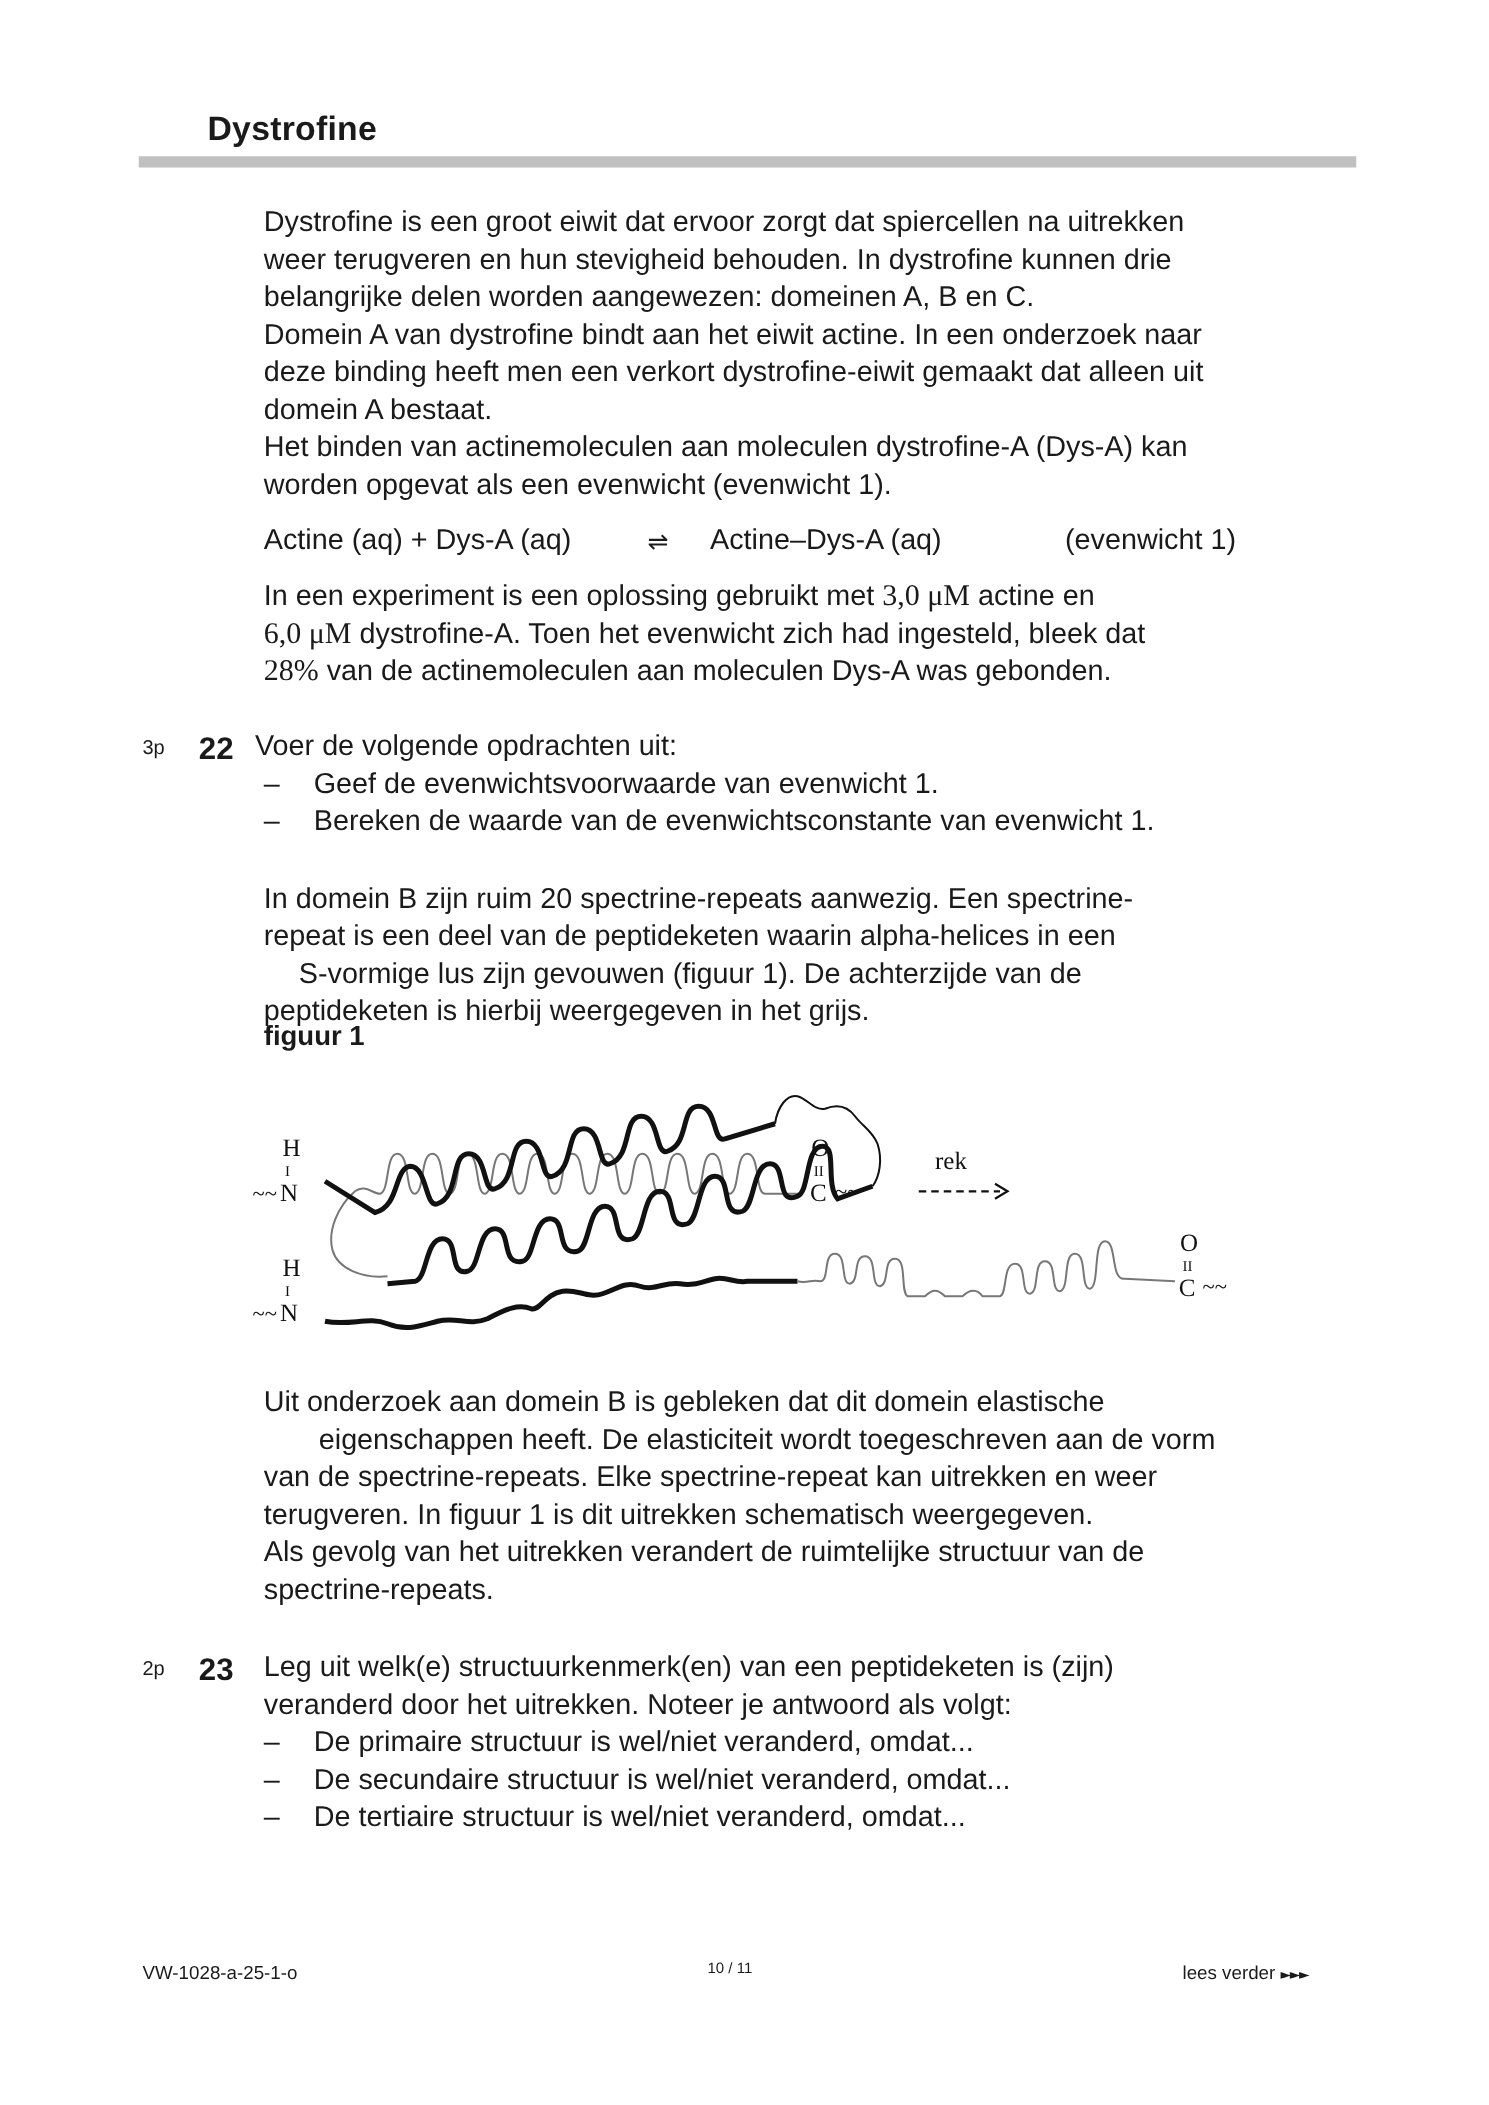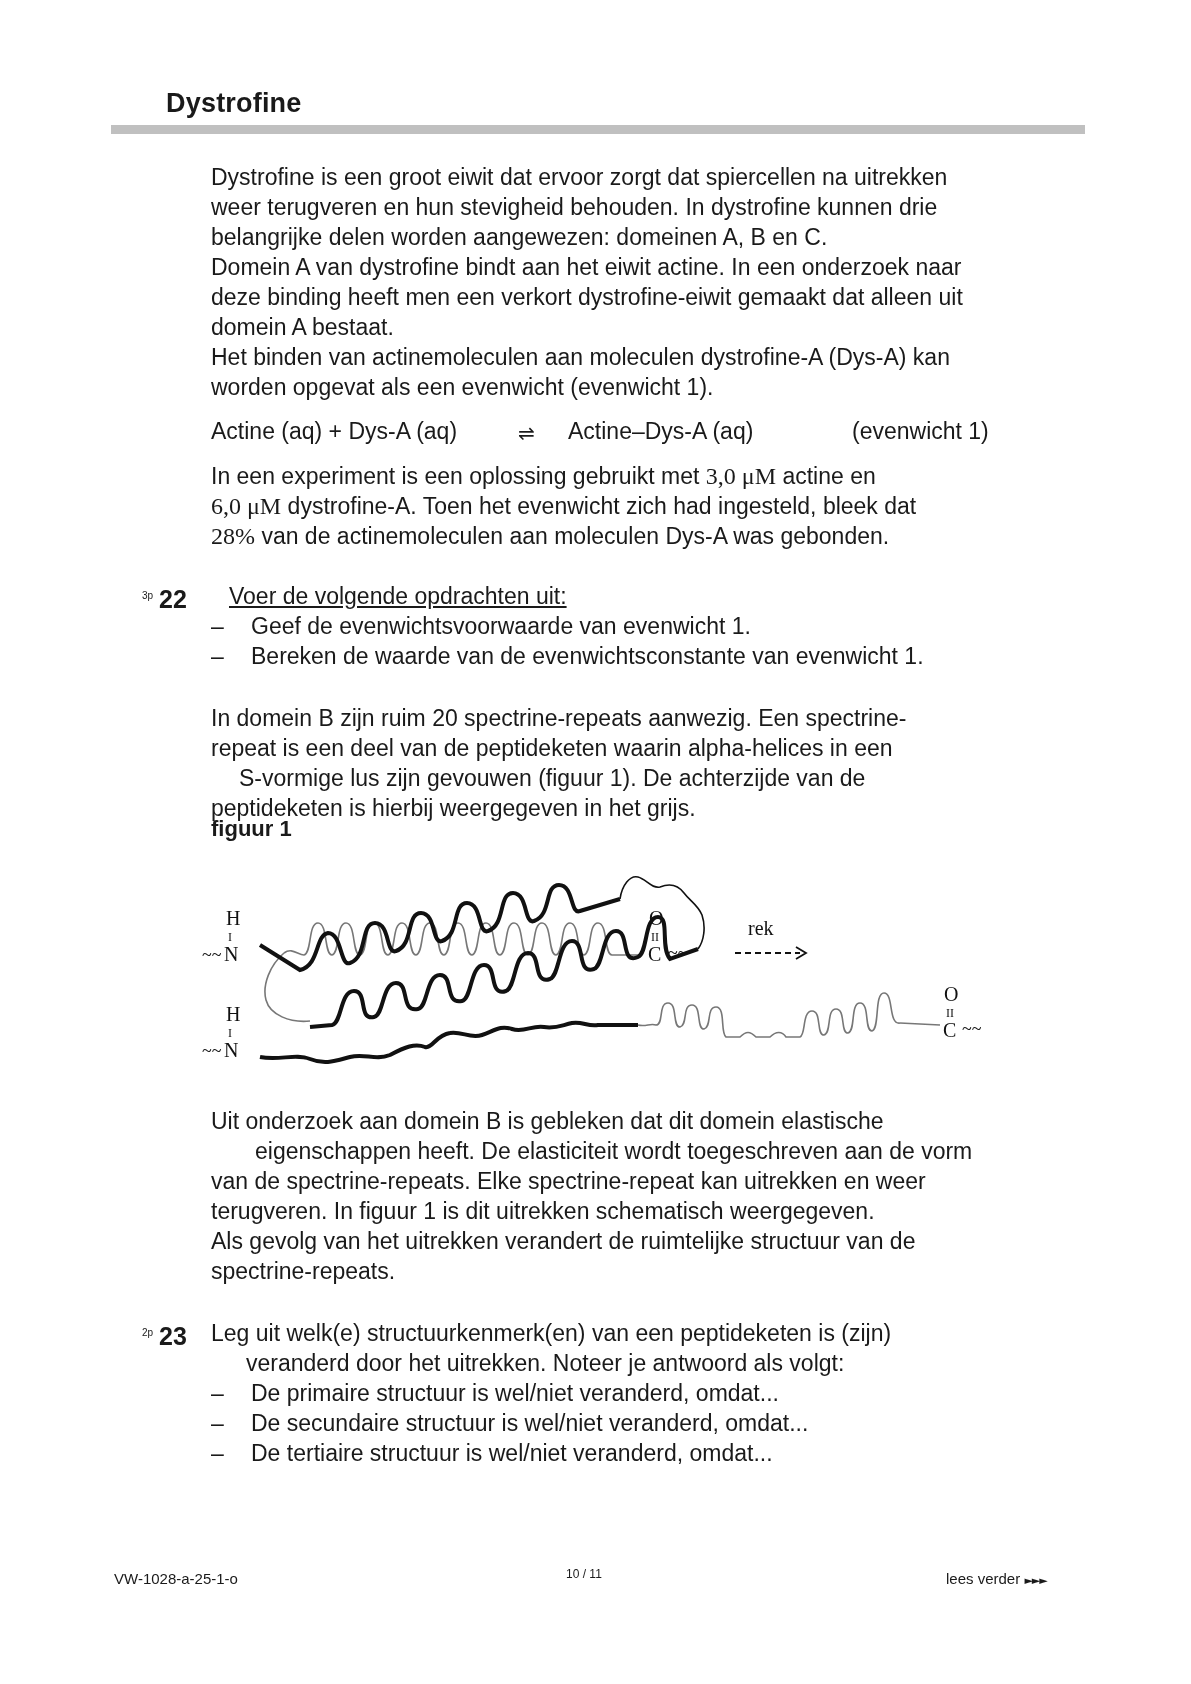--- a/index.html
+++ b/index.html
@@ -4,21 +4,21 @@
 <style>
   html, body { margin:0; padding:0; background:#ffffff; }
   body { width:1191px; height:1684px; position:relative; overflow:hidden;
          font-family:"Liberation Sans", sans-serif; color:#1a1a1a; }
   .abs { position:absolute; white-space:nowrap; }
   .title { left:166px; top:88px; font-size:27px; font-weight:bold; letter-spacing:0.2px; }
   .rule { left:111px; top:125px; width:974px; height:9px; background:#c0c0c0; }
   .p { font-size:23px; line-height:30px; }
   .num { font-family:"Liberation Serif", serif; font-size:24px; }
   .dash { display:inline-block; width:40px; }
-  .pts { font-size:10px; left:114px;margin-left:28px; }
+  .pts { font-size:16px; left:114px; }
   .qn { font-size:25px; font-weight:bold; left:159px; }
   .fig-label { left:211px; top:816px; font-size:22px; font-weight:bold; }
   .footer { font-size:15px; }
   .footer-center { font-size:12px; }
   .eq-arrow { font-family:"DejaVu Sans", sans-serif; font-size:20px; display:inline-block; transform:translateY(1px); }
   svg text { font-family:"Liberation Serif", serif; }
 </style>
 </head>
 <body>
 
@@ -45,21 +45,21 @@
 
 <div>
   <div class="abs p" style="left:211px;top:461px;"><span>In een experiment is een oplossing gebruikt met </span><span class="num">3,0 μM</span><span> actine en</span></div>
   <div class="abs p" style="left:211px;top:491px;"><span class="num">6,0 μM</span><span> dystrofine-A. Toen het evenwicht zich had ingesteld, bleek dat</span></div>
   <div class="abs p" style="left:211px;top:521px;"><span class="num">28%</span><span> van de actinemoleculen aan moleculen Dys-A was gebonden.</span></div>
 </div>
 
 <div>
   <div class="abs pts" style="top:590px;">3p</div>
   <div class="abs qn" style="top:585px;">22</div>
-  <div class="abs p" style="left:229px;top:581px;text-decoration:underline;">Voer de volgende opdrachten uit:</div>
+  <div class="abs p" style="left:204px;top:581px;">Voer de volgende opdrachten uit:</div>
   <div class="abs p" style="left:211px;top:611px;"><span class="dash">–</span><span>Geef de evenwichtsvoorwaarde van evenwicht 1.</span></div>
   <div class="abs p" style="left:211px;top:641px;"><span class="dash">–</span><span>Bereken de waarde van de evenwichtsconstante van evenwicht 1.</span></div>
 </div>
 
 <div>
   <div class="abs p" style="left:211px;top:703px;">In domein B zijn ruim 20 spectrine-repeats aanwezig. Een spectrine-</div>
   <div class="abs p" style="left:211px;top:733px;">repeat is een deel van de peptideketen waarin alpha-helices in een</div>
   <div class="abs p" style="left:211px;top:763px;margin-left:28px;">S-vormige lus zijn gevouwen (figuur 1). De achterzijde van de</div>
   <div class="abs p" style="left:211px;top:793px;">peptideketen is hierbij weergegeven in het grijs.</div>
 </div>
@@ -153,21 +153,21 @@
   <div class="abs p" style="left:211px;top:1166px;">van de spectrine-repeats. Elke spectrine-repeat kan uitrekken en weer</div>
   <div class="abs p" style="left:211px;top:1196px;">terugveren. In figuur 1 is dit uitrekken schematisch weergegeven.</div>
   <div class="abs p" style="left:211px;top:1226px;">Als gevolg van het uitrekken verandert de ruimtelijke structuur van de</div>
   <div class="abs p" style="left:211px;top:1256px;">spectrine-repeats.</div>
 </div>
 
 <div>
   <div class="abs pts" style="top:1327px;">2p</div>
   <div class="abs qn" style="top:1322px;">23</div>
   <div class="abs p" style="left:211px;top:1318px;">Leg uit welk(e) structuurkenmerk(en) van een peptideketen is (zijn)</div>
-  <div class="abs p" style="left:211px;top:1348px;margin-left:35px;">veranderd door het uitrekken. Noteer je antwoord als volgt:</div>
+  <div class="abs p" style="left:211px;top:1348px;">veranderd door het uitrekken. Noteer je antwoord als volgt:</div>
   <div class="abs p" style="left:211px;top:1378px;"><span class="dash">–</span><span>De primaire structuur is wel/niet veranderd, omdat...</span></div>
   <div class="abs p" style="left:211px;top:1408px;"><span class="dash">–</span><span>De secundaire structuur is wel/niet veranderd, omdat...</span></div>
   <div class="abs p" style="left:211px;top:1438px;"><span class="dash">–</span><span>De tertiaire structuur is wel/niet veranderd, omdat...</span></div>
 </div>
 
 <div>
   <div class="abs footer" style="left:114px;top:1570px;">VW-1028-a-25-1-o</div>
   <div class="abs footer-center" style="left:566px;top:1567px;">10 / 11</div>
   <div class="abs footer" style="left:946px;top:1570px;">
     <span>lees verder</span>

